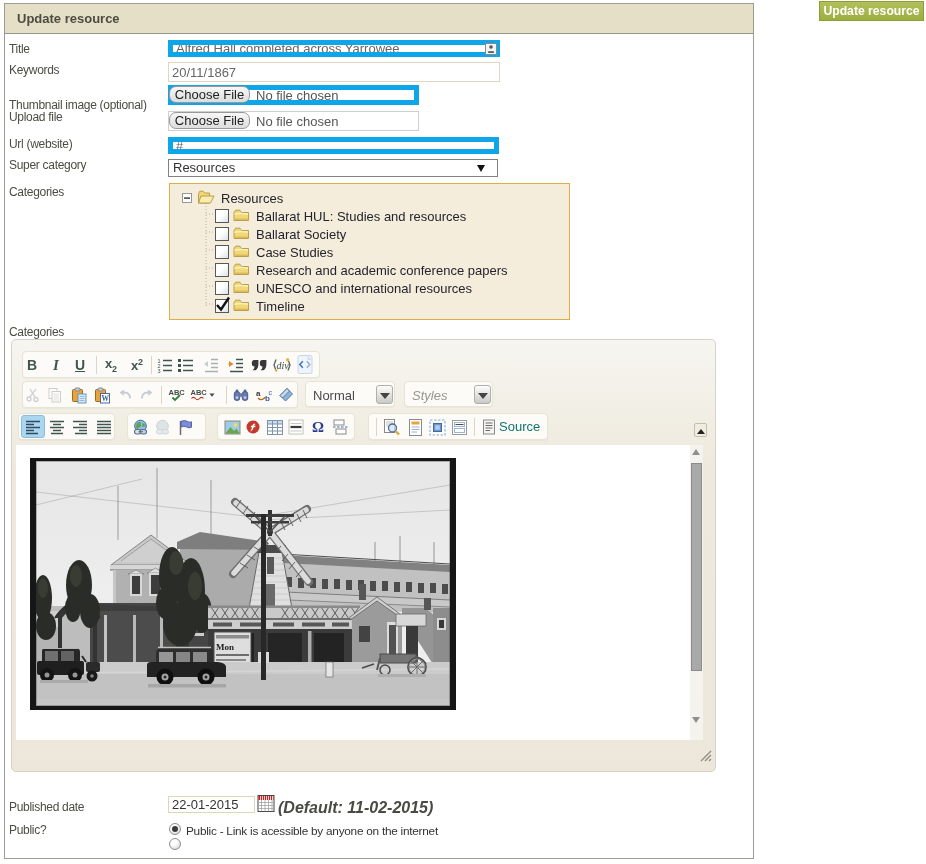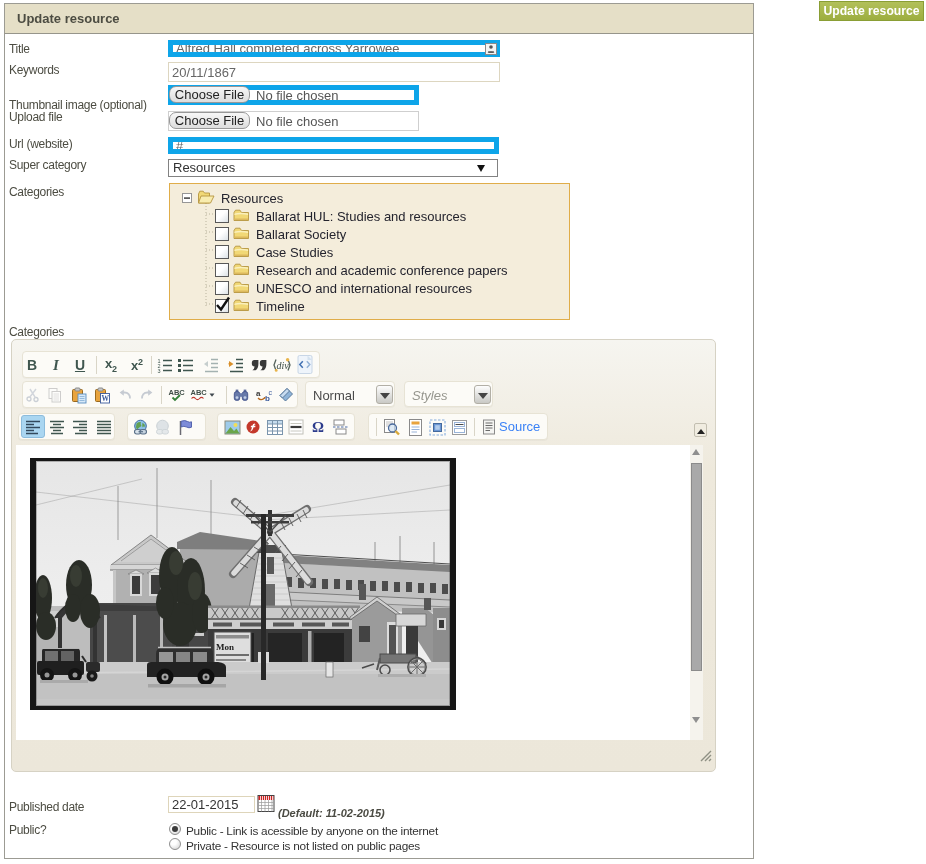--- a/index.html
+++ b/index.html
@@ -413,21 +413,21 @@
           <path d="M4.5 5.5 H12.5" stroke="#4a4a4a" stroke-width="1"></path>
         </svg>
       </div>
   <div class="tsep" style="left:474px;top:418px;"></div>
   <div class="tb" style="left:479px;top:414px;width:20px;">
         <svg width="15" height="16" viewBox="0 0 15 16">
           <rect x="1.5" y="1" width="11" height="14" fill="#f4f4f2" stroke="#8a8a8a"></rect>
           <path d="M3.5 4 H10.5 M3.5 6.5 H10.5 M3.5 9 H10.5 M3.5 11.5 H8" stroke="#6a6a6a" stroke-width="1.1"></path>
         </svg>
       </div>
-  <div class="abs" style="left:499px;top:419px;font-size:13px;color:#3b82f6;">Source</div>
+  <div class="abs" style="left:499px;top:419px;font-size:13px;color:#0f766e;">Source</div>
 
   <div class="abs" style="left:694px;top:423px;width:13px;height:14px;background:#f0ece0;border:1px solid #c2beb0;border-radius:2px;"></div>
   <div class="abs" style="left:697px;top:429px;width:0;height:0;border-left:4px solid transparent;border-right:4px solid transparent;border-bottom:5px solid #222;"></div>
   </div>
   <div class="content"></div>
   <div id="photo">
   <svg class="abs" style="left:30px;top:458px;" width="426" height="252" viewBox="0 0 426 252">
     <defs>
       <linearGradient id="skyg" x1="0" y1="0" x2="0" y2="1">
         <stop offset="0" stop-color="#e6e6e6"></stop>
@@ -674,19 +674,18 @@
     </svg>
 
   <input class="txt" style="left: 168px; top: 796px; width: 87px; height: 17px; border: 1px solid rgb(222, 213, 186); color: rgb(51, 51, 51);" value="22-01-2015">
 
   <svg class="abs" style="left:257px;top:795px;" width="18" height="17" viewBox="0 0 18 17">
     <rect x="1" y="0.5" width="16" height="16" fill="#fff" stroke="#444"></rect>
     <rect x="1.5" y="1" width="15" height="4" fill="#c22"></rect>
     <path d="M3.5 1 v4 M5.5 1 v4 M7.5 1 v4 M9.5 1 v4 M11.5 1 v4 M13.5 1 v4 M15.5 1 v4" stroke="#fff" stroke-width="0.8"></path>
     <path d="M1 7.5 h16 M1 10.5 h16 M1 13.5 h16 M4.5 5 v11.5 M8 5 v11.5 M11.5 5 v11.5 M15 5 v11.5" stroke="#999" stroke-width="0.7"></path>
   </svg>
-  <div class="abs" style="left:278px;top:799px;font-size:11px;font-style:italic;font-weight:bold;color:#4a4a42;margin-top:8px;">(Default: 11-02-2015)</div>
+  <div class="abs" style="left:278px;top:799px;font-size:16px;font-style:italic;font-weight:bold;color:#4a4a42;">(Default: 11-02-2015)</div>
 
   <div class="radio on" style="left:169px;top:823px;"></div>
   <div class="rlbl" style="left:186px;top:824px;">Public - Link is acessible by anyone on the internet</div>
   <div class="radio" style="left:169px;top:838px;"></div>
-  <div class="rlbl" style="left:186px;top:839px;">Private - Resource is not listed on public pages</div>
 </div>
 
 </body></html>

